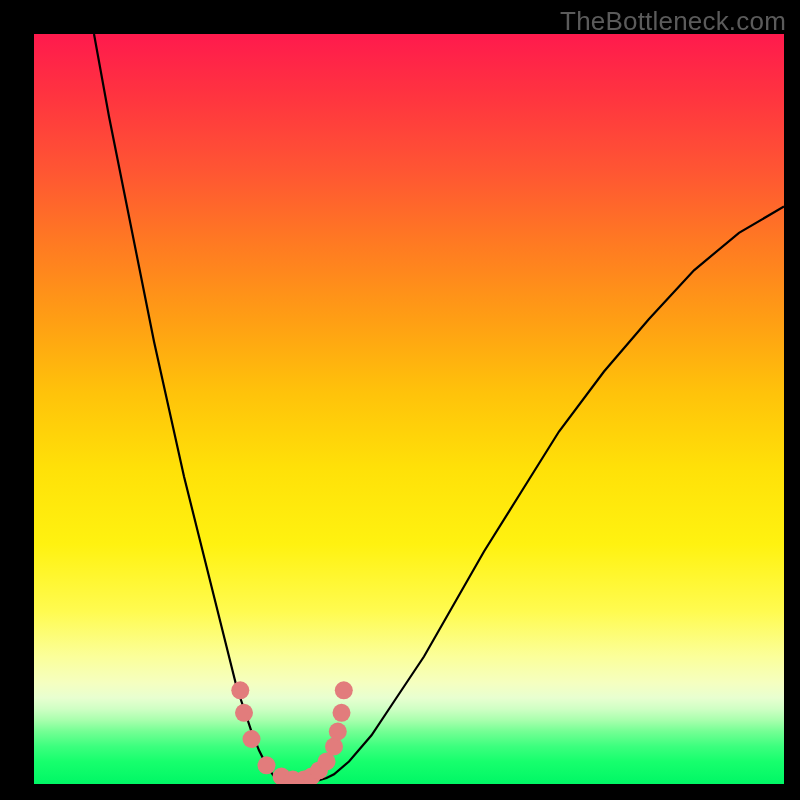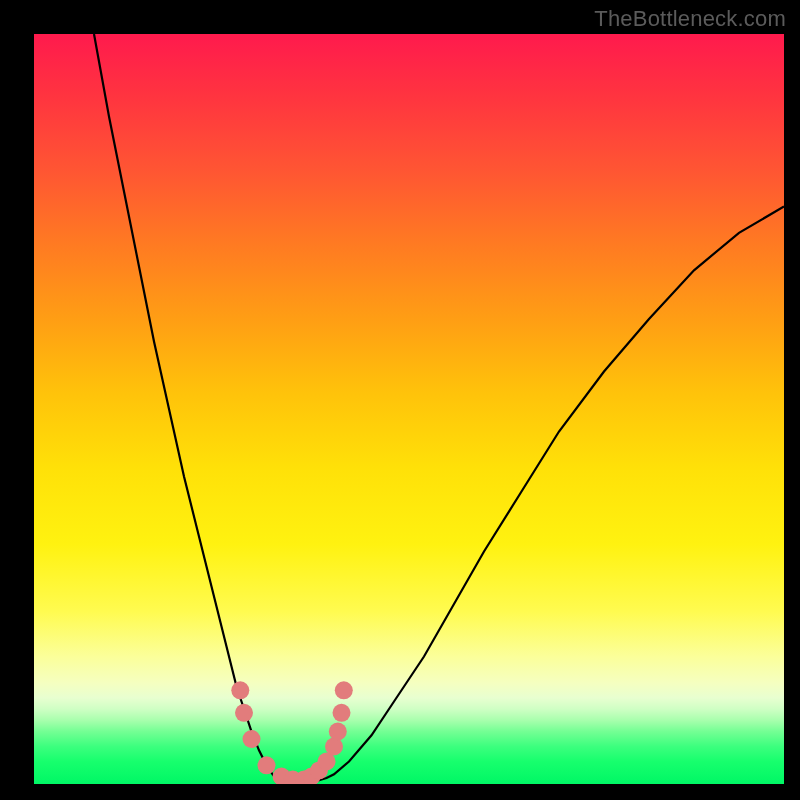--- a/index.html
+++ b/index.html
@@ -60,21 +60,21 @@
     left: 0;
     top: 0;
     width: 100%;
     height: 100%;
   }
   .watermark {
     position: absolute;
     top: 6px;
     right: 14px;
     color: #5b5b5b;
-    font-size: 22px;
+    font-size: 26px;
     letter-spacing: 0.2px;
     font-weight: 400;
   }
 </style>
 </head>
 <body>
 
 <div class="frame">
   <div class="plot-area">
     <div class="gradient"></div>

